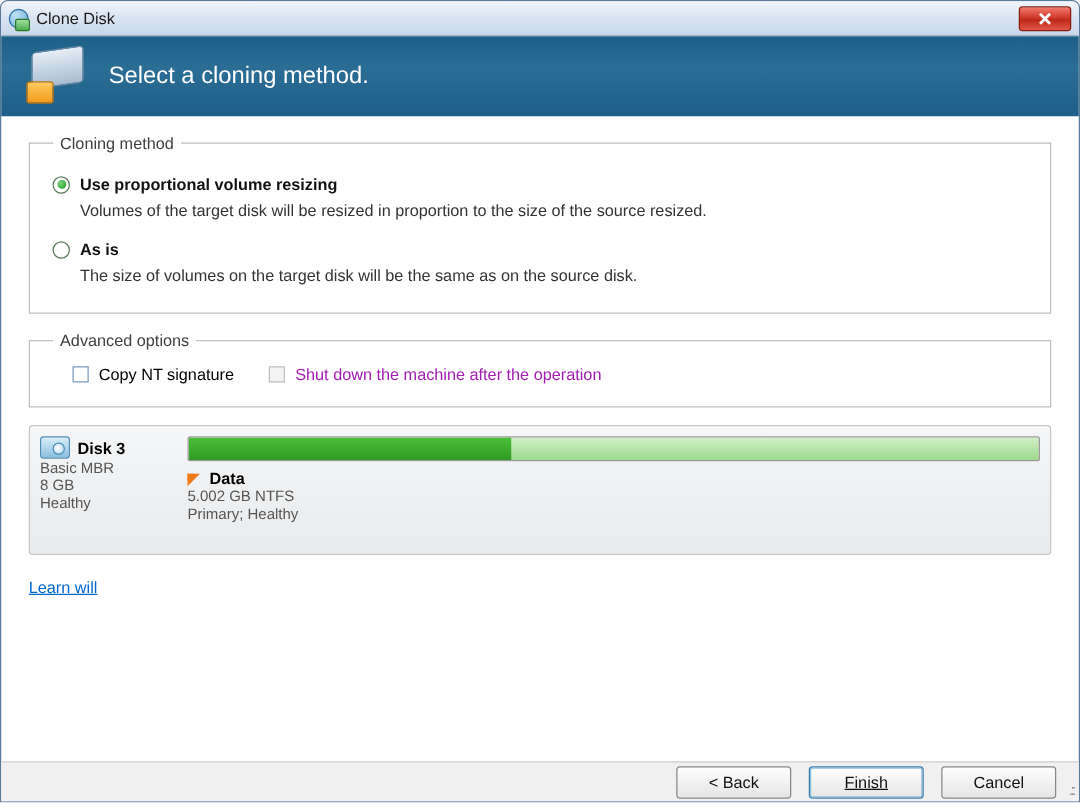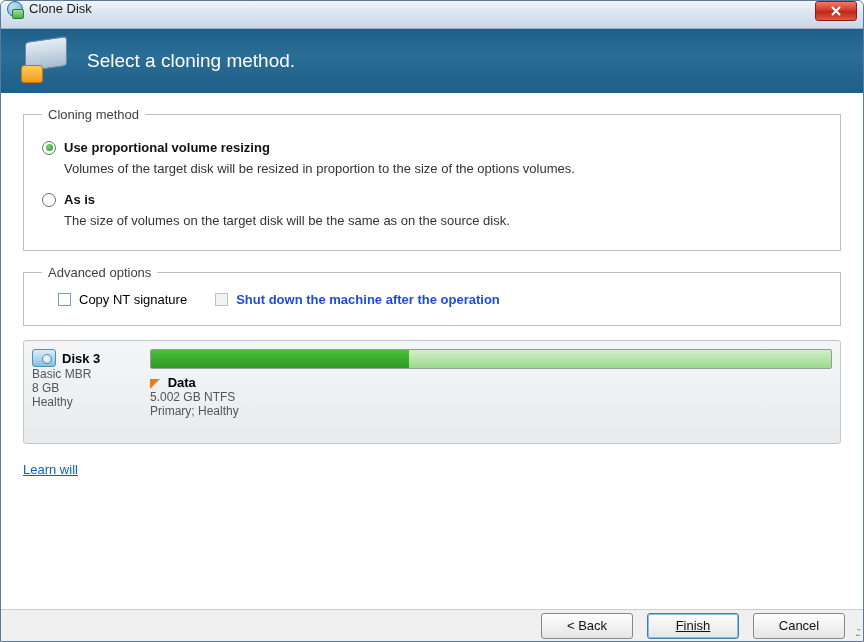--- a/index.html
+++ b/index.html
@@ -19,21 +19,21 @@
       display: flex;
       flex-direction: column;
       background: #fff;
       position: relative;
     }
     
     .titlebar {
       height: 28px;
       background: linear-gradient(to bottom, #f1f5fb 0%, #d9e4f1 50%, #c8d7ea 100%);
       display: flex;
-      align-items: flex-start;
+      align-items: center;
       padding: 0 6px;
       border-bottom: 1px solid #a0b0c0;
       border-radius: 6px 6px 0 0;
     }
     .titlebar .app-icon {
       width: 16px; height: 16px;
       margin-right: 6px;
       position: relative;
     }
     .titlebar .app-icon::before {
@@ -154,21 +154,21 @@
       margin-left: 16px;
     }
     .checkbox {
       width: 13px; height: 13px;
       border: 1px solid #7a9bbd;
       background: #fff;
       display: inline-block;
       cursor: pointer;
     }
     .checkbox.disabled { border-color: #c0c0c0; background: #f3f3f3; cursor: default; }
-    .cb-label.disabled { color: #1d4ed8; font-weight: bold; }
+    .cb-label.disabled { color: #a21caf; }
 
     
     .disk-preview {
       border: 1px solid #c6c6c6;
       background: linear-gradient(to bottom, #f5f6f7, #e9eaec);
       border-radius: 3px;
       display: flex;
       padding: 8px;
       gap: 10px;
       height: 104px;
@@ -303,21 +303,21 @@
 
   <div class="content">
 
     <fieldset>
       <legend>Cloning method</legend>
 
       <div class="radio-row">
         <span class="radio checked"></span>
         <span class="opt-title">Use proportional volume resizing</span>
       </div>
-      <div class="opt-desc">Volumes of the target disk will be resized in proportion to the size of the options volumes.</div>
+      <div class="opt-desc">Volumes of the target disk will be resized in proportion to the size of the source resized.</div>
 
       <div class="radio-row">
         <span class="radio"></span>
         <span class="opt-title">As is</span>
       </div>
       <div class="opt-desc" style="margin-bottom:4px">The size of volumes on the target disk will be the same as on the source disk.</div>
     </fieldset>
 
     <fieldset>
       <legend>Advanced options</legend>

